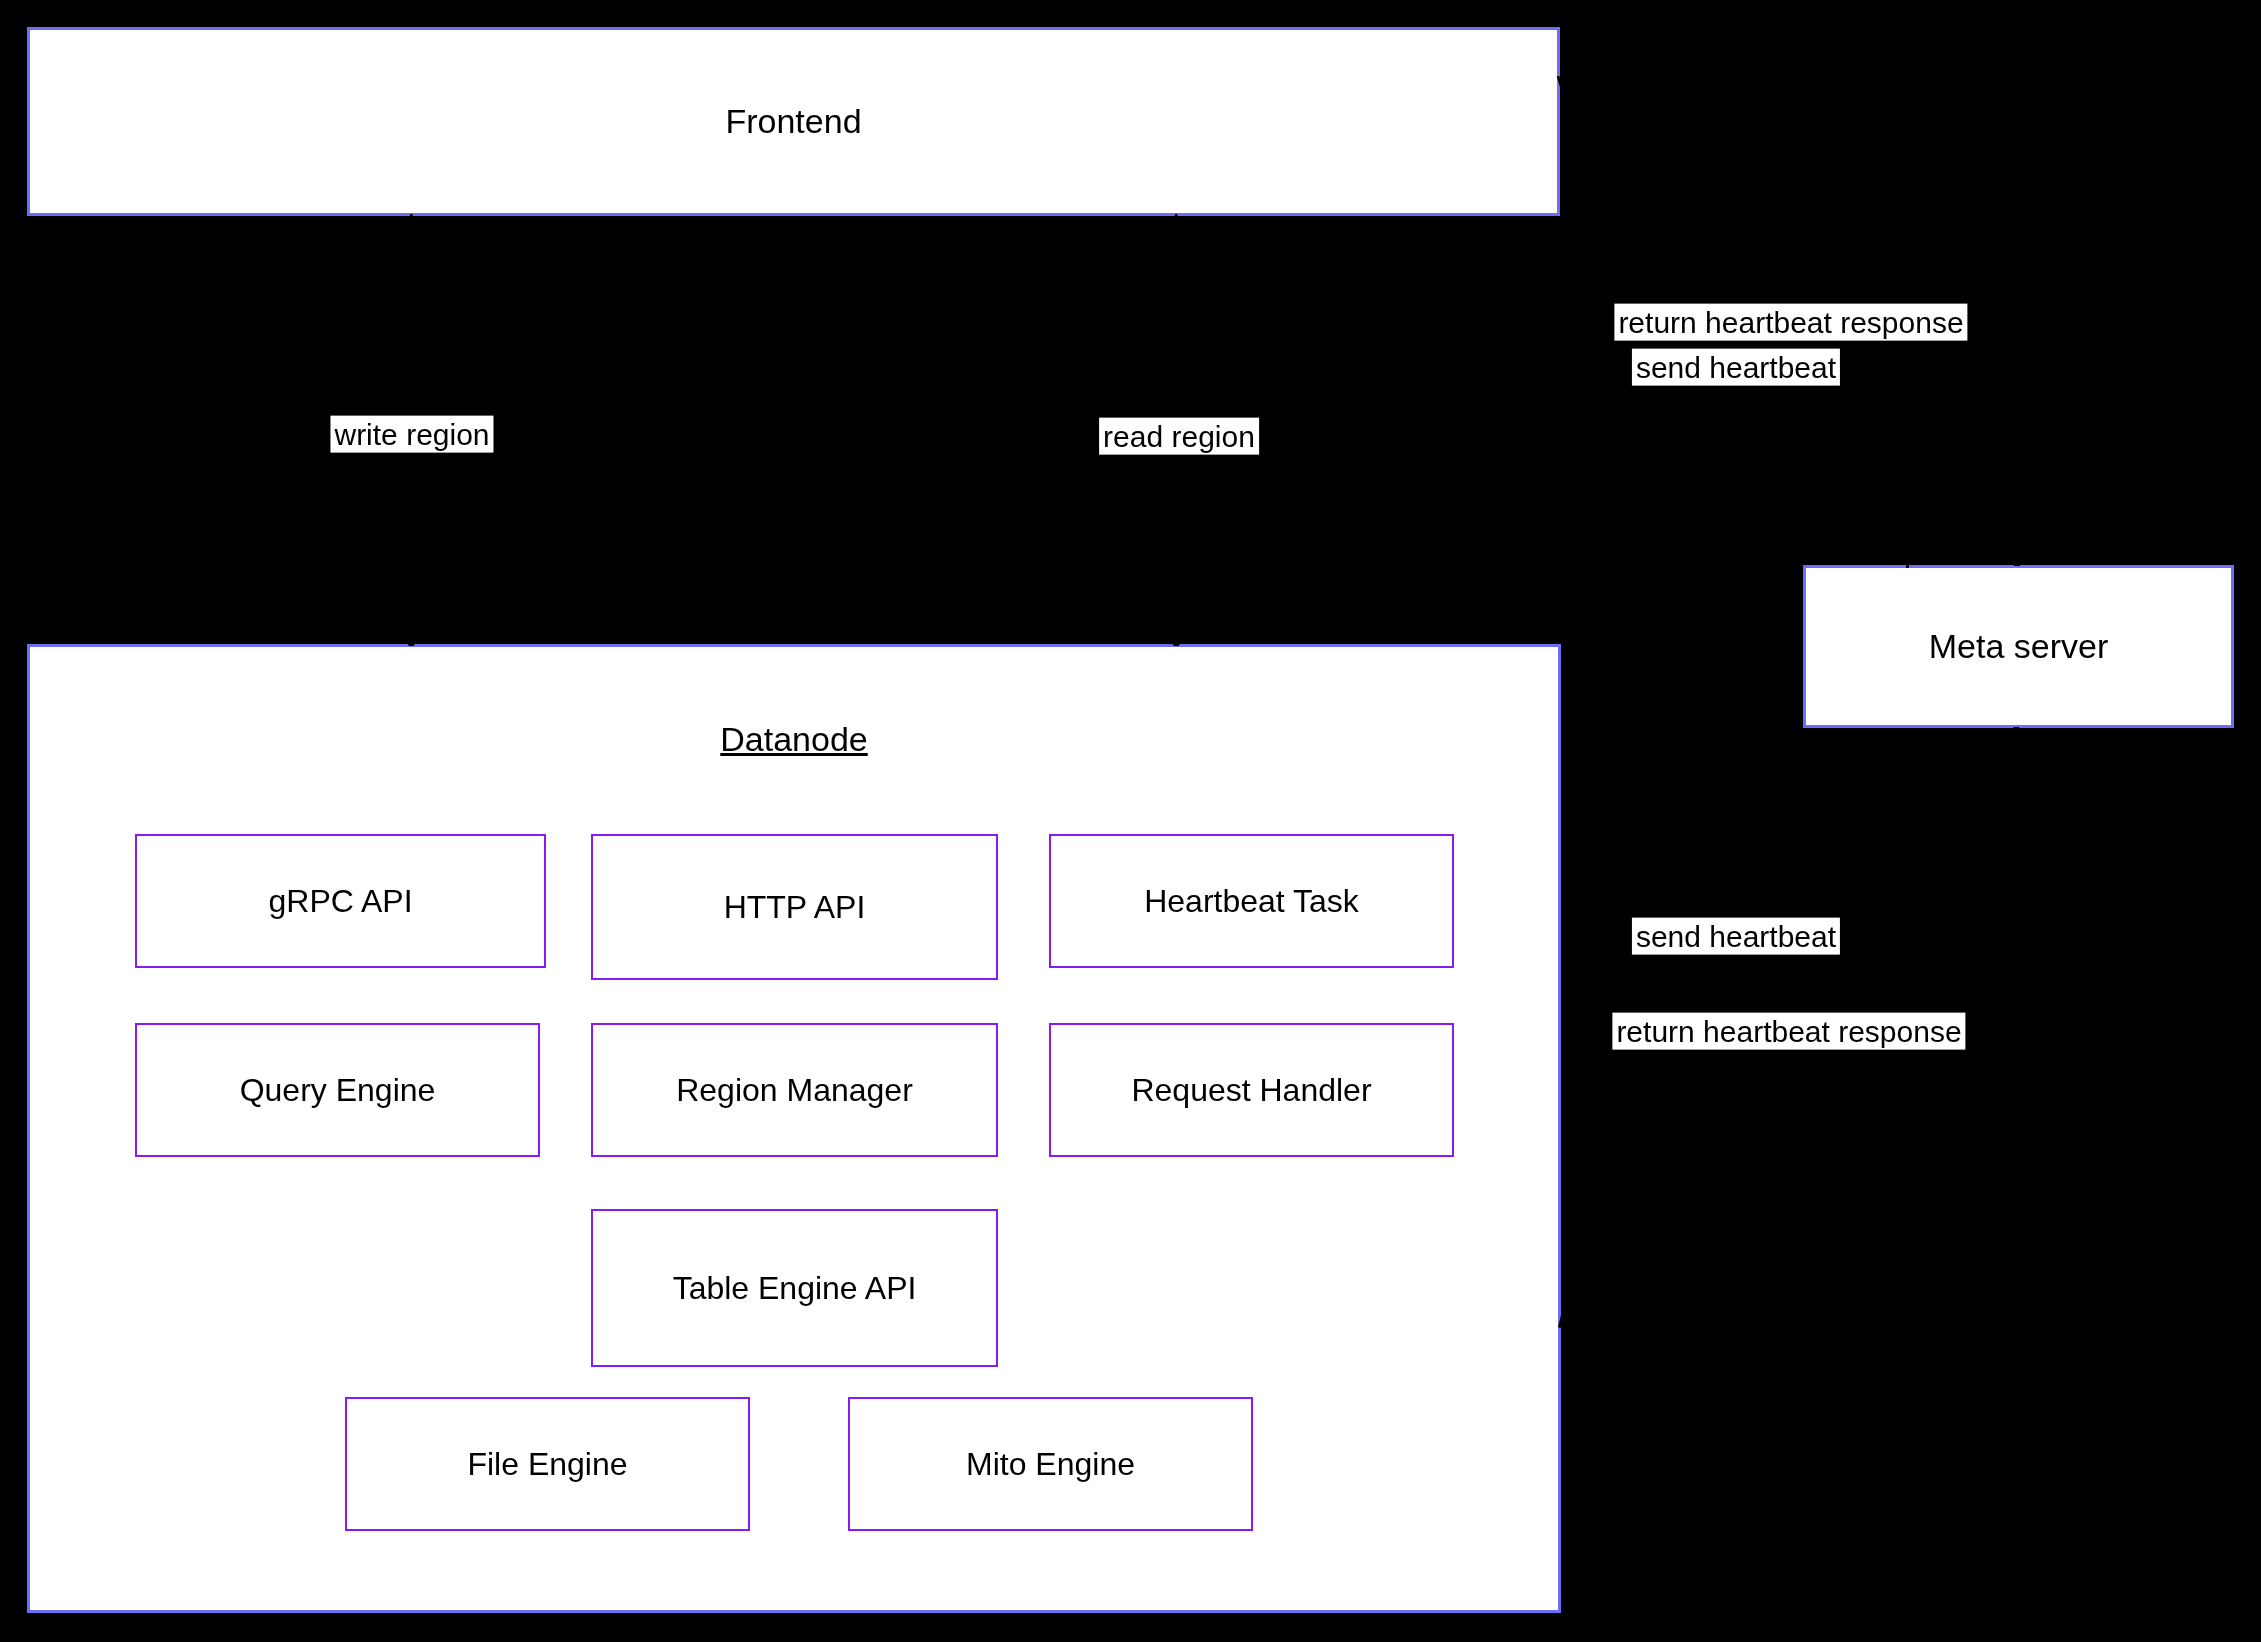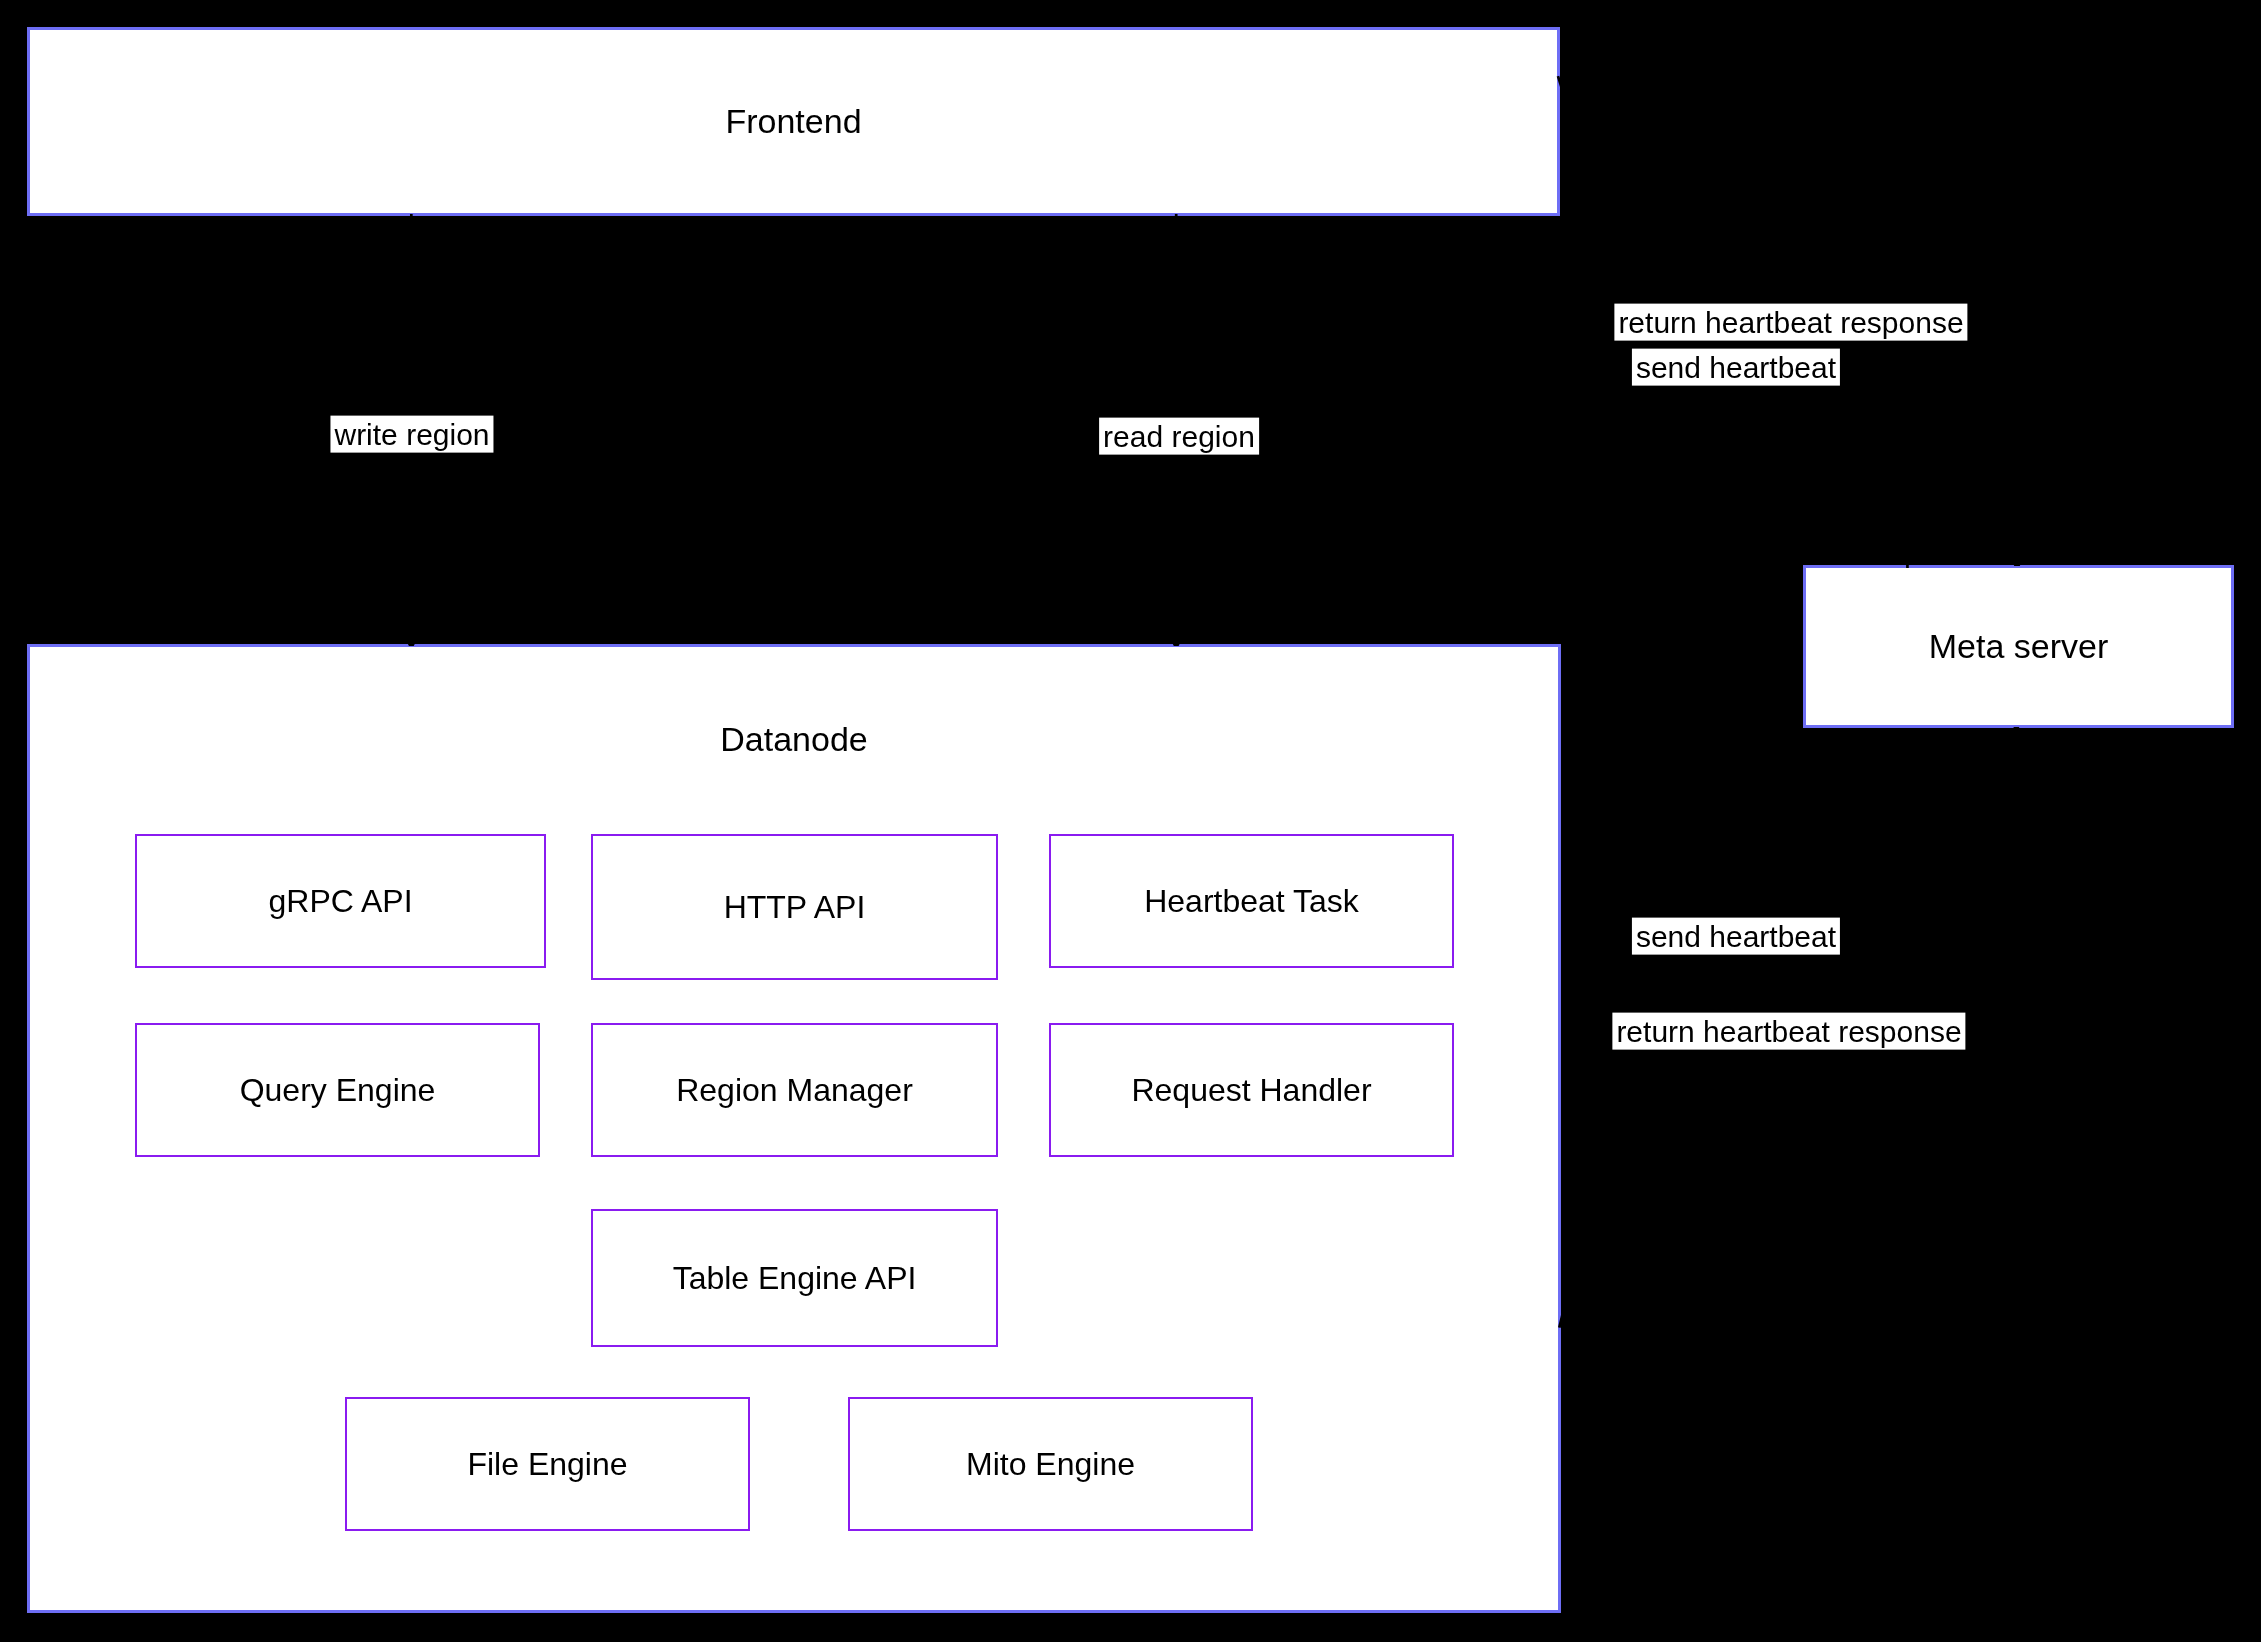--- a/index.html
+++ b/index.html
@@ -29,40 +29,41 @@
     justify-content: center;
   }
   #frontend   { left: 27px;   top: 27px;  width: 1533px; height: 189px; font-size: 34px; }
   #datanode   { left: 27px;   top: 644px; width: 1534px; height: 969px; }
   #meta-server{ left: 1803px; top: 565px; width: 431px;  height: 163px; font-size: 34px; }
   #datanode .container-title {
     margin-top: 75px;
     text-align: center;
     font-size: 34px;
     line-height: 1;
+    text-decoration: underline;
   }
   .component {
     position: absolute;
     box-sizing: border-box;
     background: var(--node-fill, #fff);
     border: 2.7px solid var(--component-border, #8a1bf0);
     color: var(--node-text, #000);
     font-size: 32px;
     display: flex;
     align-items: center;
     justify-content: center;
     z-index: 2;
   }
   #grpc-api         { left: 135px;  top: 834px; width: 411px; height: 134px; }
   #http-api         { left: 591px;  top: 834px; width: 407px; height: 146px; }
   #heartbeat-task   { left: 1049px; top: 834px; width: 405px; height: 134px; }
   #query-engine     { left: 135px;  top: 1023px; width: 405px; height: 134px; }
   #region-manager   { left: 591px;  top: 1023px; width: 407px; height: 134px; }
   #request-handler  { left: 1049px; top: 1023px; width: 405px; height: 134px; }
-  #table-engine-api { left: 591px;  top: 1209px; width: 407px; height: 138px; }
+  #table-engine-api { left: 591px;  top: 1209px; width: 407px; height: 158px; }
   #file-engine      { left: 337px;  top: 1397px; width: 405px; height: 134px; margin-left: 8px; }
   #mito-engine      { left: 848px; top: 1397px; width: 405px; height: 134px; }
 
   #edge-layer {
     position: absolute;
     left: 0; top: 0;
     width: 2261px;
     height: 1643px;
     z-index: 5;
     pointer-events: none;

